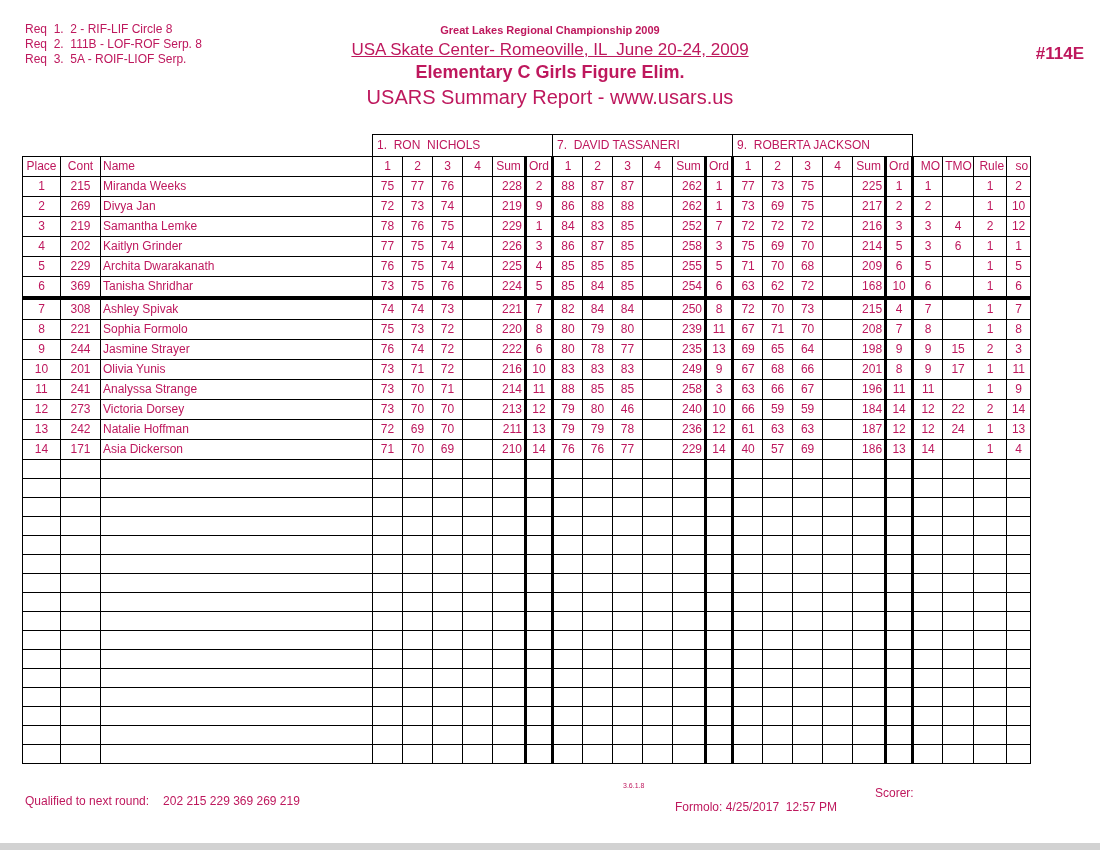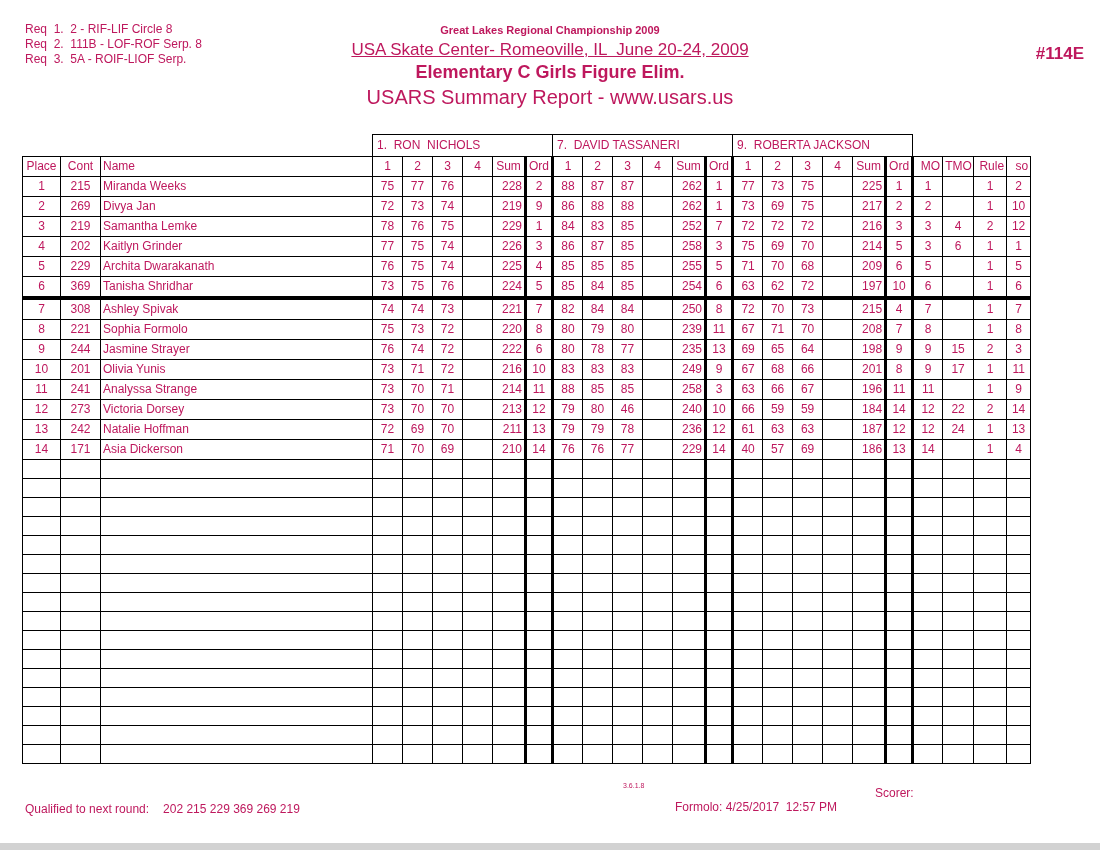--- a/index.html
+++ b/index.html
@@ -36,21 +36,21 @@
   .l { text-align:left; padding-left:5px; }
   .r { text-align:right; padding-right:3px; }
   .hl { text-align:right; padding-left:3px; }
   .ord { border-left:3px solid #000 !important; border-right:3px solid #000 !important; text-align:center; font-weight:bold; }
   th.ord { font-weight:normal; }
   tr.sep td { border-bottom:4px solid #000; }
   .b { font-weight:bold; }
 
   
   .footerline { position:absolute; left:25px; top:786px; width:1060px; height:18px; font-size:12px; }
-  .qualified { position:absolute; left:0; top:16px; }
+  .qualified { position:absolute; left:0; top:8px; }
   .qualified .nums { margin-left:14px; }
   .version { position:absolute; left:598px; top:-4px; font-size:7px; letter-spacing:0px; }
   .printed { position:absolute; left:630px; top:0; }
   .scorer { position:absolute; left:850px; top:0; }
   .bottom-edge { position:absolute; left:0; bottom:0; width:1100px; height:7px; background:#d2d2d2; }
 </style>
 </head>
 <body>
 
 <div class="page">
@@ -283,21 +283,21 @@
           <td class="c">85</td>
           <td class="c">84</td>
           <td class="c">85</td>
           <td class="c"></td>
           <td class="r">254</td>
           <td class="ord">6</td>
           <td class="c">63</td>
           <td class="c">62</td>
           <td class="c">72</td>
           <td class="c"></td>
-          <td class="r">197</td>
+          <td class="r">168</td>
           <td class="ord">10</td>
           <td class="c">6</td>
           <td class="c"></td>
           <td class="c">1</td>
           <td class="c">6</td>
         </tr>
         <tr>
           <td class="c">7</td>
           <td class="c">308</td>
           <td class="l">Ashley Spivak</td>

